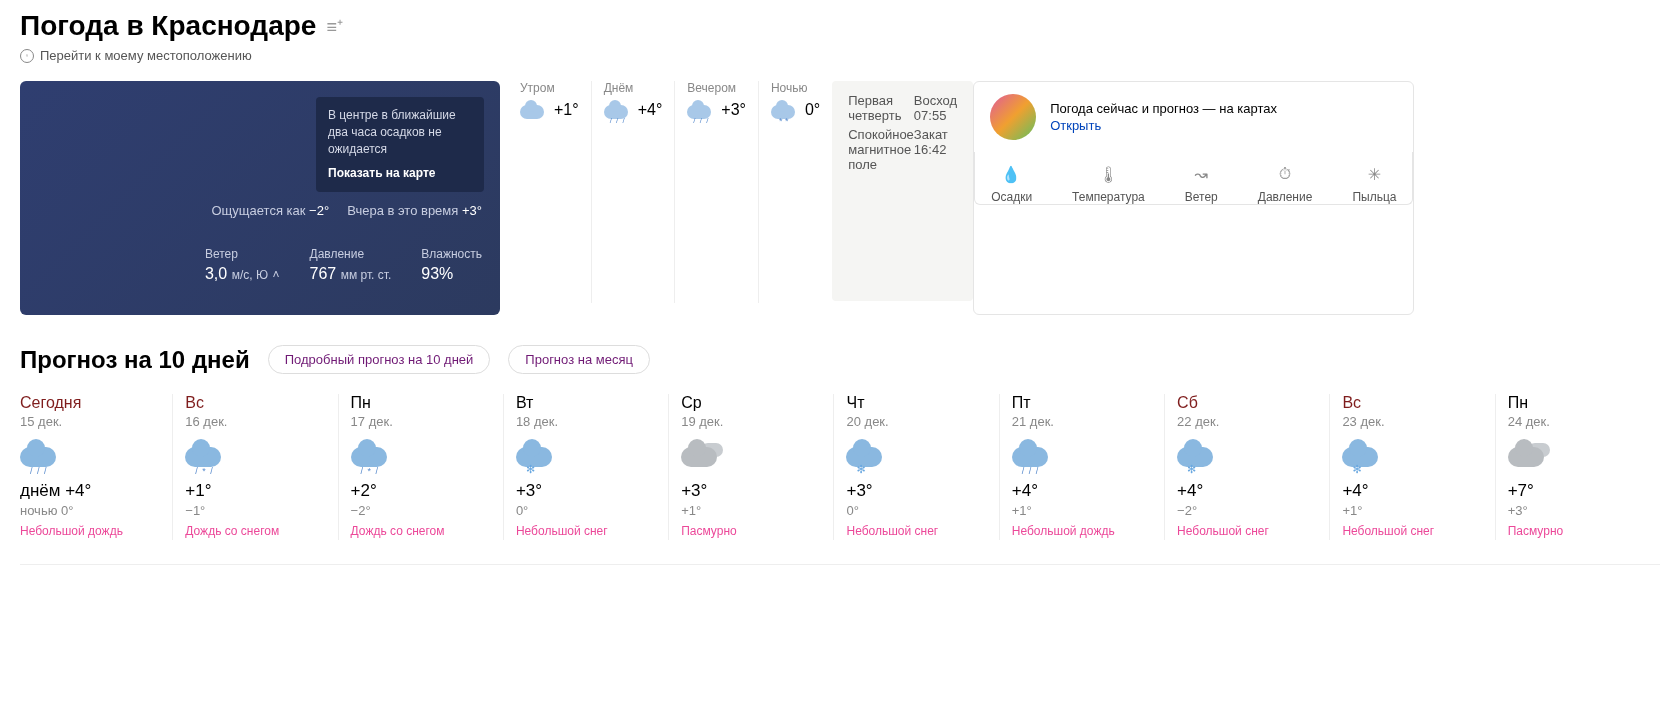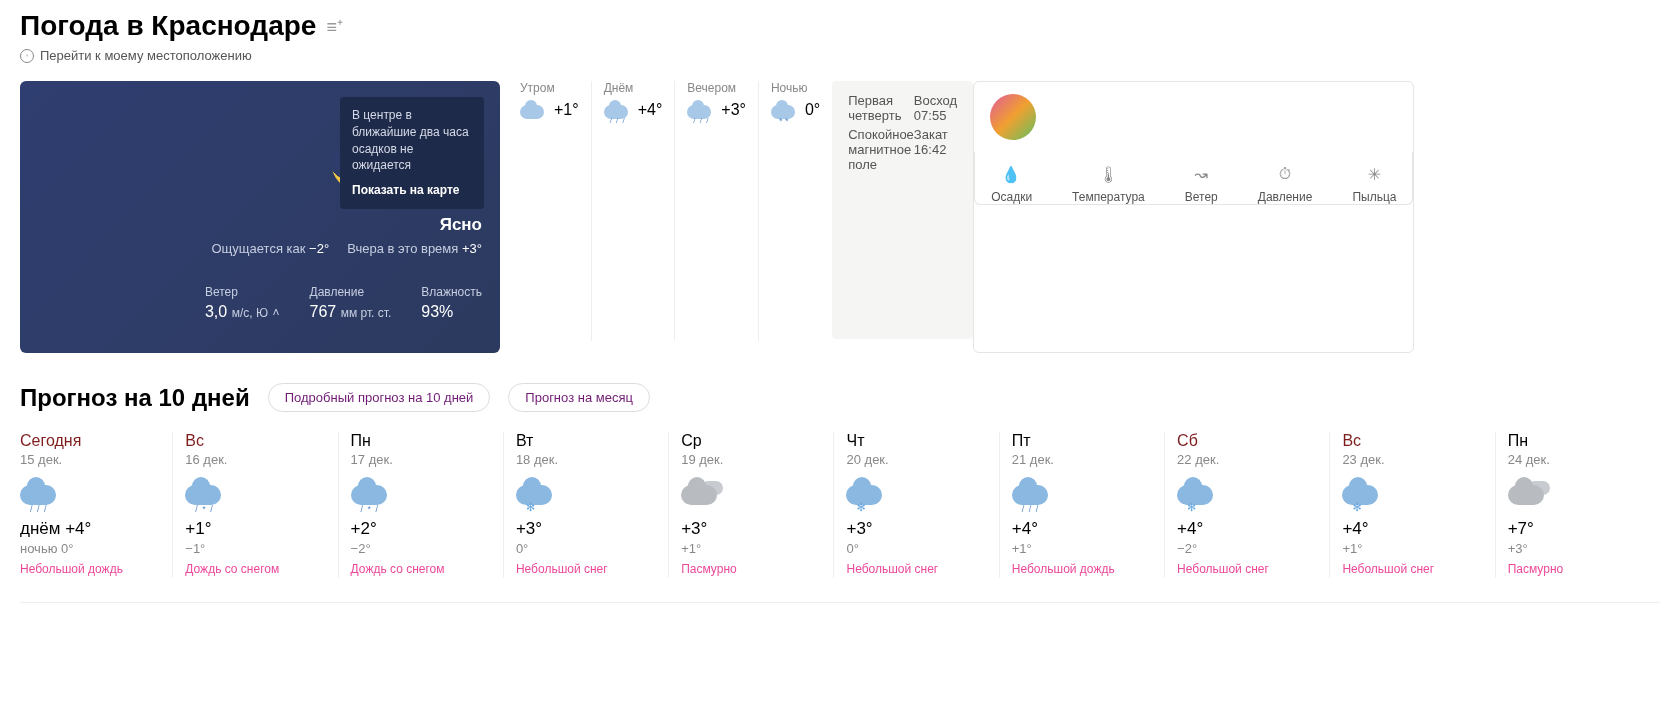--- a/index.html
+++ b/index.html
@@ -8,21 +8,21 @@
   .title { font-size: 28px; font-weight: bold; }
   .add-icon { color: #999; font-size: 18px; }
   .sub-link { display: flex; align-items: center; gap: 6px; color: #555; font-size: 13px; margin-bottom: 18px; }
   .target-icon { width:14px; height:14px; border:1px solid #888; border-radius:50%; display:inline-flex; align-items:center; justify-content:center; font-size:8px; color:#888; }
   .top-section { display:flex; gap:20px; margin-bottom:30px; align-items: stretch; }
   .now-card { width:480px; background:#2d3c6a; background:linear-gradient(135deg,#2f3e70,#2c3a5f); color:#fff; border-radius:6px; padding:32px 18px; position:relative; display:flex; flex-direction:column;align-items:flex-end; }
   .now-time { font-size:13px; color:#c7cde0; margin-bottom:4px; }
   .now-main { display:flex; align-items:center; gap:16px; }
   .moon-icon { width:48px; height:48px; border-radius:50%; background:radial-gradient(circle at 35% 40%, #2d3c6a 45%, #f5c542 46%); }
   .now-temp { font-size:56px; font-weight:300; }
-  .tooltip-box { position:absolute; top:16px; right:16px; background:#1e2a4a; border-radius:4px; padding:10px 12px; font-size:12px; color:#d5d9e7; width:144px; line-height:1.4; }
+  .tooltip-box { position:absolute; top:16px; right:16px; background:#1e2a4a; border-radius:4px; padding:10px 12px; font-size:12px; color:#d5d9e7; width:168px; line-height:1.4; }
   .tooltip-link { color:#fff; font-weight:bold; margin-top:8px; display:block; }
   .now-cond { font-size:17px; font-weight:bold; margin-top:18px; }
   .now-feels { font-size:13px; color:#c7cde0; margin-top:6px; }
   .now-feels span.val { color:#fff; }
   .now-divider { border-top:1px solid rgba(255,255,255,0.2); margin:16px 0 12px; }
   .now-stats { display:flex; gap:30px; }
   .now-stat-label { font-size:12px; color:#c7cde0; margin-bottom:4px; }
   .now-stat-val { font-size:16px; }
   .now-stat-val .unit { font-size:12px; color:#c7cde0; }
   .right-col { flex:1; max-width:600px; display:flex; flex-direction:row; }
@@ -85,21 +85,20 @@
   <div class="now-card">
     <div class="now-time">Сейчас 00:08</div>
     <div class="now-main">
       <div class="moon-icon"></div>
       <div class="now-temp">+2°</div>
     </div>
     <div class="tooltip-box">
       <div>В центре в ближайшие два часа осадков не ожидается</div>
       <a class="tooltip-link">Показать на карте</a>
     </div>
-    <div class="now-cond">Ясно</div>
     <div class="now-feels">
       <span>Ощущается как</span> <span class="val">−2°</span>
       &nbsp;&nbsp;&nbsp;
       <span>Вчера в это время</span> <span class="val">+3°</span>
     </div>
     <div class="now-divider"></div>
     <div class="now-stats">
       <div>
         <div class="now-stat-label">Ветер</div>
         <div class="now-stat-val"><span>3,0</span> <span class="unit">м/с, Ю</span> <span class="unit">˄</span></div>
@@ -163,20 +162,24 @@
         <div>Спокойное магнитное поле</div>
       </div>
       <div class="info-col">
         <div>Восход 07:55</div>
         <div>Закат 16:42</div>
       </div>
     </div>
     <div style="border:1px solid #e5e5e5; border-radius:6px;">
       <div class="promo-strip" style="border:none;">
         <div class="promo-img"></div>
+        <div>
+          <div class="promo-text">Погода сейчас и прогноз — на картах</div>
+          <a class="promo-link">Открыть</a>
+        </div>
       </div>
       <div class="map-tabs" id="map-tabs">
           <div class="map-tab">
             <div class="map-tab-icon">💧</div>
             <div>Осадки</div>
           </div>
           <div class="map-tab">
             <div class="map-tab-icon">🌡</div>
             <div>Температура</div>
           </div>

